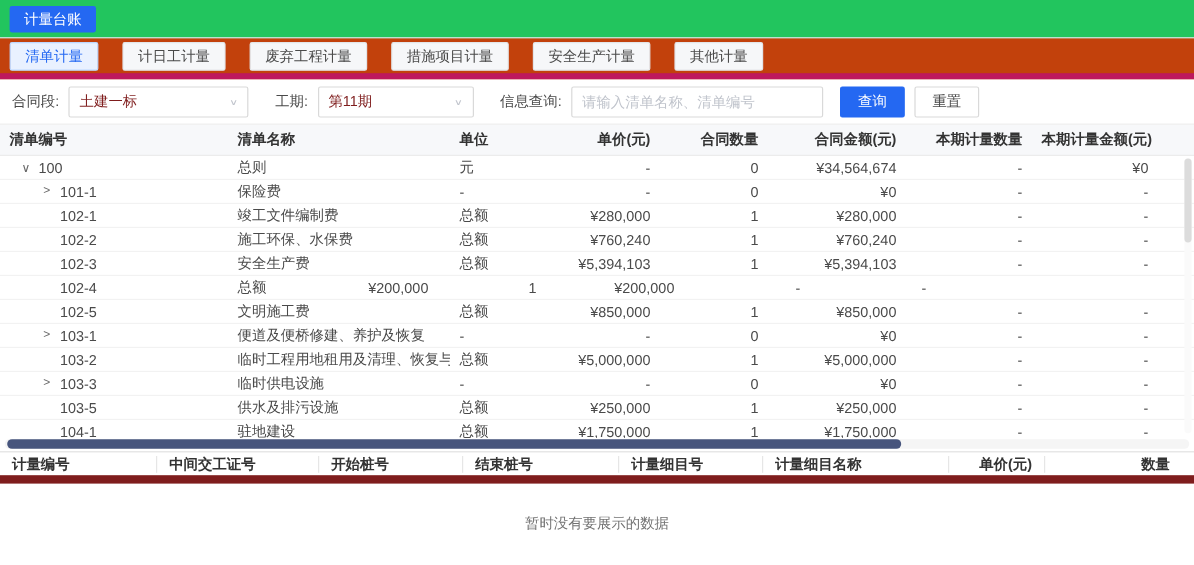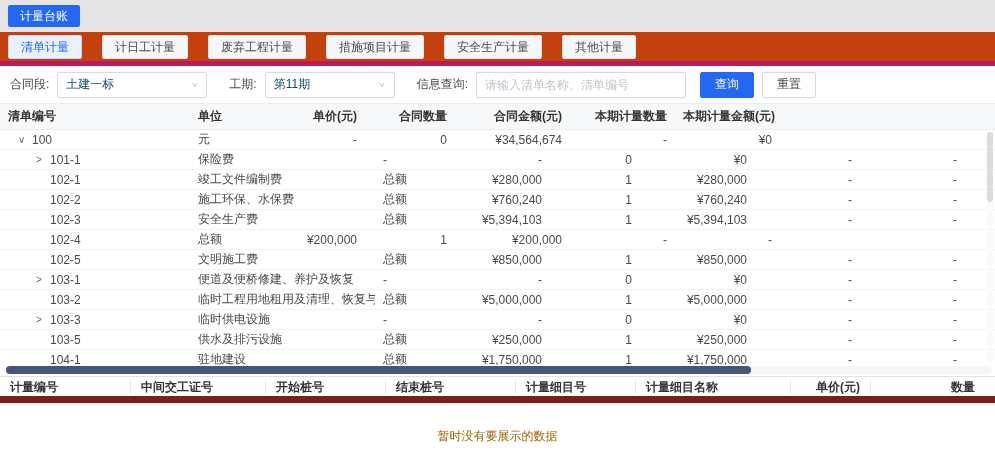--- a/index.html
+++ b/index.html
@@ -1,26 +1,26 @@
 <!DOCTYPE html>
 <html><head>
 <meta charset="utf-8">
 <style>
   *{margin:0;padding:0;box-sizing:border-box}
   html,body{width:995px;height:471px;overflow:hidden}
   body{background:#fff;font-family:"Liberation Sans",sans-serif;font-size:12px;color:#4a4a4a}
-  .topbar{height:32px;background:#e5e5e5;border-bottom:1px solid #e4e6ea;padding:5px 8px}
+  .topbar{height:32px;background:#22c55e;border-bottom:1px solid #e4e6ea;padding:5px 8px}
   .title-btn{height:22px;padding:0 12px;background:#2468f2;color:#fff;border:none;border-radius:2px;font-size:12px;font-family:inherit;cursor:pointer}
   .tabs{height:34px;display:flex;align-items:center;gap:20px;padding:0 8px;border-bottom:5px solid #be185d;background:#c2410c}
   .tab{height:24px;line-height:22px;padding:0 12px;border:1px solid #e3e5e9;background:#f6f7f9;border-radius:2px;color:#4a4a4a;cursor:pointer;white-space:nowrap}
   .tab.active{background:#e9f1ff;border-color:#bdd7ff;color:#2468f2}
   .filters{height:38px;display:flex;align-items:center;padding:0 10px;border-bottom:1px solid #ececec}
   .flabel{color:#4a4a4a;margin-right:8px;white-space:nowrap}
   .select{width:150px;height:26px;border:1px solid #d9d9d9;border-radius:2px;display:flex;align-items:center;justify-content:space-between;padding:0 8px;margin-right:22px;background:#fff;cursor:pointer}
-  .select .val{color:#0c4a6e}
+  .select .val{color:#7f1d1d}
   .caret{color:#c0c4cc;font-size:10px;transform:scaleY(.7)}
   .text-input{width:210px;height:26px;border:1px solid #d9d9d9;border-radius:2px;padding:0 8px;font-size:12px;font-family:Liberation Sans, sans-serif;color:#333;margin-right:14px;outline:none}
   .text-input::placeholder{color:#c0c4cc}
   .btn{height:26px;padding:0 14px;border-radius:2px;font-size:12px;font-family:inherit;cursor:pointer;border:1px solid #d9d9d9;background:#fff;color:#4a4a4a}
   .btn.primary{background:#2468f2;border-color:#2468f2;color:#fff;margin-right:8px}
   .thead{display:flex;height:26px;align-items:center;background:#f7f8fa;border-bottom:1px solid #ececec;font-weight:bold;color:#333;padding-right:30px}
   .tbody{height:235px;overflow:hidden;position:relative}
   .tr{display:flex;height:20px;align-items:center;border-bottom:1px solid #f2f2f2;padding-right:30px;background:#fff}
   .td,.th{padding:0 8px;white-space:nowrap;overflow:hidden}
   .c1{width:190px;display:flex;align-items:center}
@@ -33,21 +33,21 @@
   .chev.hidden{visibility:hidden}
   .vscroll{position:absolute;right:2px;top:2px;width:6px;height:229px;background:#fafafa;border-radius:3px}
   .vthumb{width:6px;height:70px;background:#dcdcdc;border-radius:3px;cursor:grab}
   .hscroll{height:8px;margin:1px 4px 0;background:#f5f5f5;border-radius:4px;position:relative}
   .hthumb{position:absolute;left:2px;top:0;height:8px;width:745px;background:#47557d;border-radius:4px;cursor:grab}
   .detail-head{display:flex;align-items:center;height:27px;margin-top:2px;border-top:1px solid #e2e2e2;border-bottom:7px solid #7f1d1d;font-weight:bold;color:#333;background:#fff}
   .dc{height:14px;line-height:14px;padding:0 10px;white-space:nowrap;overflow:hidden}
   .dc + .dc{border-left:1px solid #e6e6e6}
   .d1{width:130px}.d2{width:135px}.d3{width:120px}.d4{width:130px}.d5{width:120px}.d6{width:155px}
   .d7{width:80px;text-align:right}.d8{width:115px;text-align:right}
-  .empty{height:66px;display:flex;align-items:center;justify-content:center;color:#a16207}
+  .empty{height:66px;display:flex;align-items:center;justify-content:center;color:#737373}
 </style>
 </head>
 <body>
 
 <div class="topbar">
   <button class="title-btn">计量台账</button>
 </div>
 
 <div class="tabs">
   <div class="tab active">清单计量</div>
@@ -70,36 +70,38 @@
     <span class="caret">∨</span>
   </div>
   <span class="flabel">信息查询:</span>
   <input class="text-input" type="text" placeholder="请输入清单名称、清单编号" style="">
   <button class="btn primary">查询</button>
   <button class="btn">重置</button>
 </div>
 
 <div class="thead">
   <div class="th c1">清单编号</div>
+  <div class="th c2">清单名称</div>
   <div class="th c3">单位</div>
   <div class="th c4 num">单价(元)</div>
   <div class="th c5 num">合同数量</div>
   <div class="th c6 num">合同金额(元)</div>
   <div class="th c7 num">本期计量数量</div>
   <div class="th c8 num">本期计量金额(元)</div>
 </div>
 
 <div class="tbody">
 
   <div class="tr">
     <div class="td c1">
         <span class="ind0"></span>
         <span class="chev">∨</span>
         <span>100</span>
       </div>
+    <div class="td c2">总则</div>
     <div class="td c3">元</div>
     <div class="td c4 num">-</div>
     <div class="td c5 num">0</div>
     <div class="td c6 num">¥34,564,674</div>
     <div class="td c7 num">-</div>
     <div class="td c8 num">¥0</div>
   </div>
 
   <div class="tr">
     <div class="td c1">

